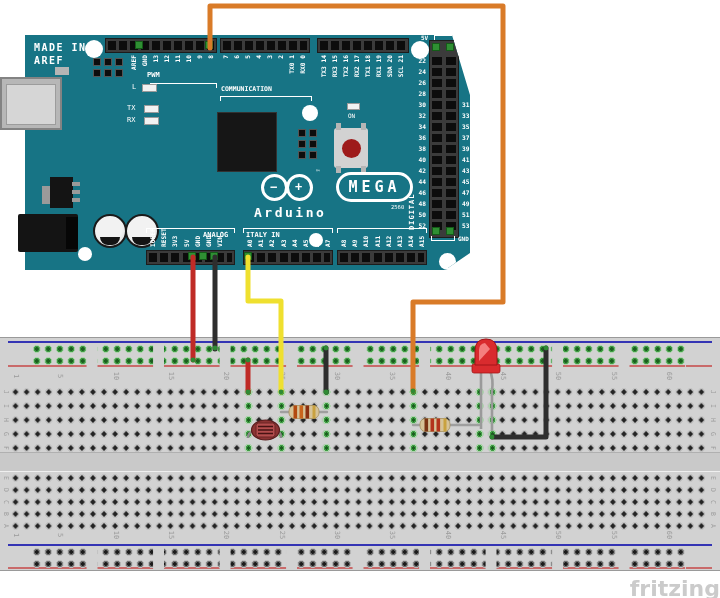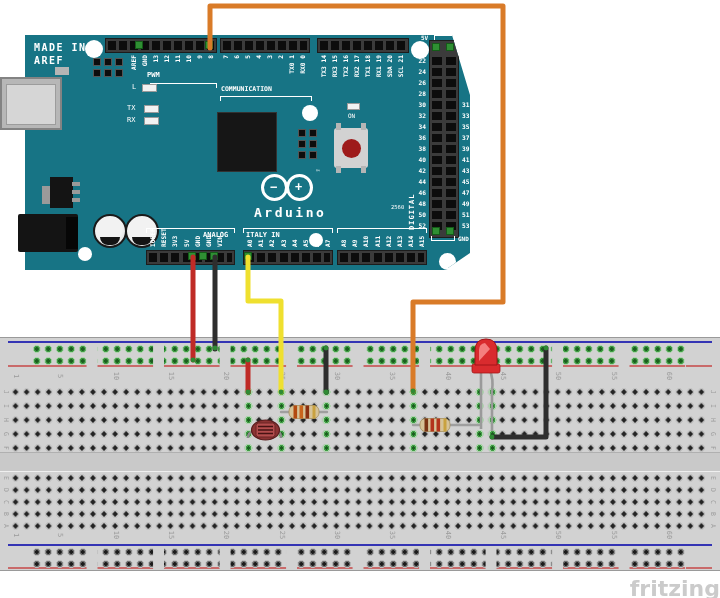--- a/index.html
+++ b/index.html
@@ -175,20 +175,21 @@
     <div style="position:absolute;left:55px;top:67px;width:14px;height:8px;background:#b5b5b5"></div>
 
     <div class="cap" style="left:93px;top:214px"></div>
     <div class="cap" style="left:125px;top:214px"></div>
 
     <div class="logo-circle" style="left:261px;top:174px"></div>
     <div class="logo-circle" style="left:286px;top:174px"></div>
     <div class="silk" style="left:270px;top:180px;font-size:12px;font-weight:bold">−</div>
     <div class="silk" style="left:295px;top:180px;font-size:12px;font-weight:bold">+</div>
     <div class="silk" style="left:316px;top:168px;font-size:6px">™</div>
+    <div class="mega-box">MEGA</div>
     <div class="silk" style="left:391px;top:204px;font-size:5.5px">2560</div>
     <div class="silk" style="left:254px;top:205px;font-size:13px;font-weight:bold;letter-spacing:2.5px">Arduino</div>
 
     <div class="hstrip" style="left:429px;top:40px;width:30px;height:198px">
       <div class="vcells" style="left:2px;top:16px;width:10px;height:176px"></div>
       <div class="vcells" style="left:16px;top:16px;width:10px;height:176px"></div>
     </div>
     <div class="gpad" style="left:432px;top:43px"></div>
     <div class="gpad" style="left:446px;top:43px"></div>
     <div class="gpad" style="left:432px;top:227px"></div>

